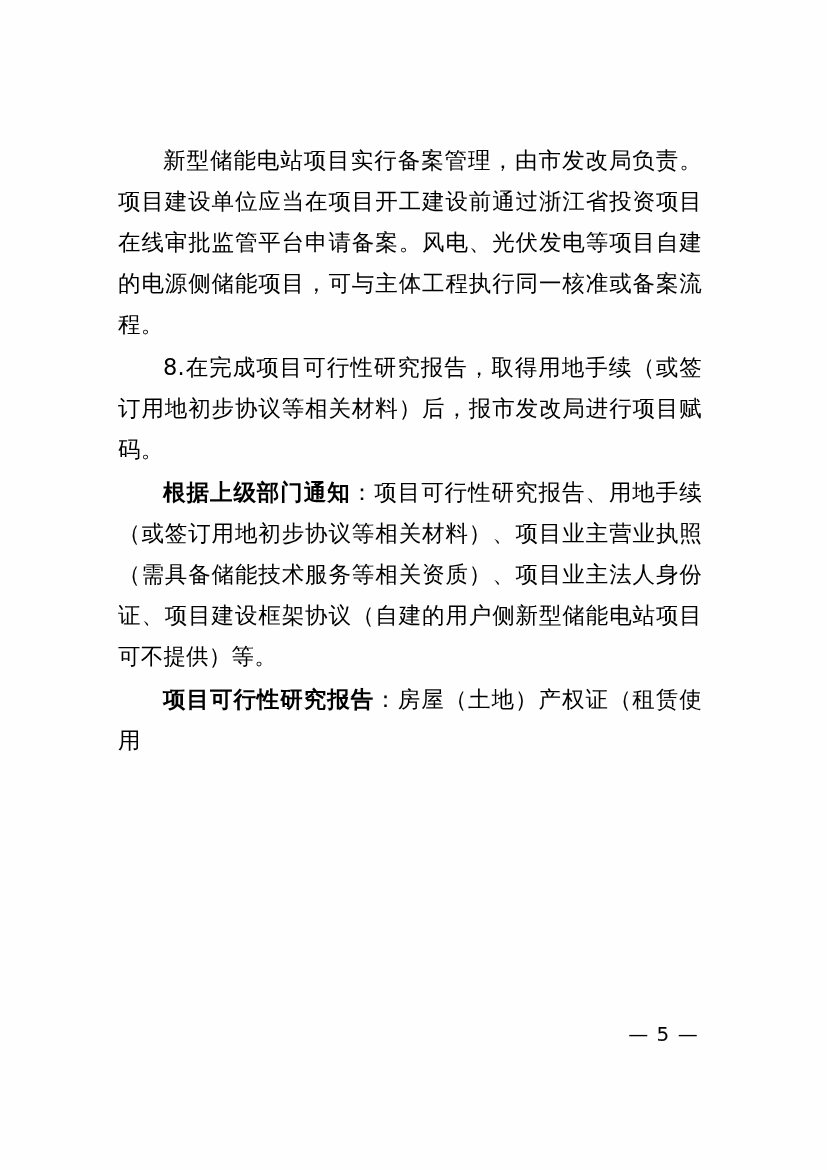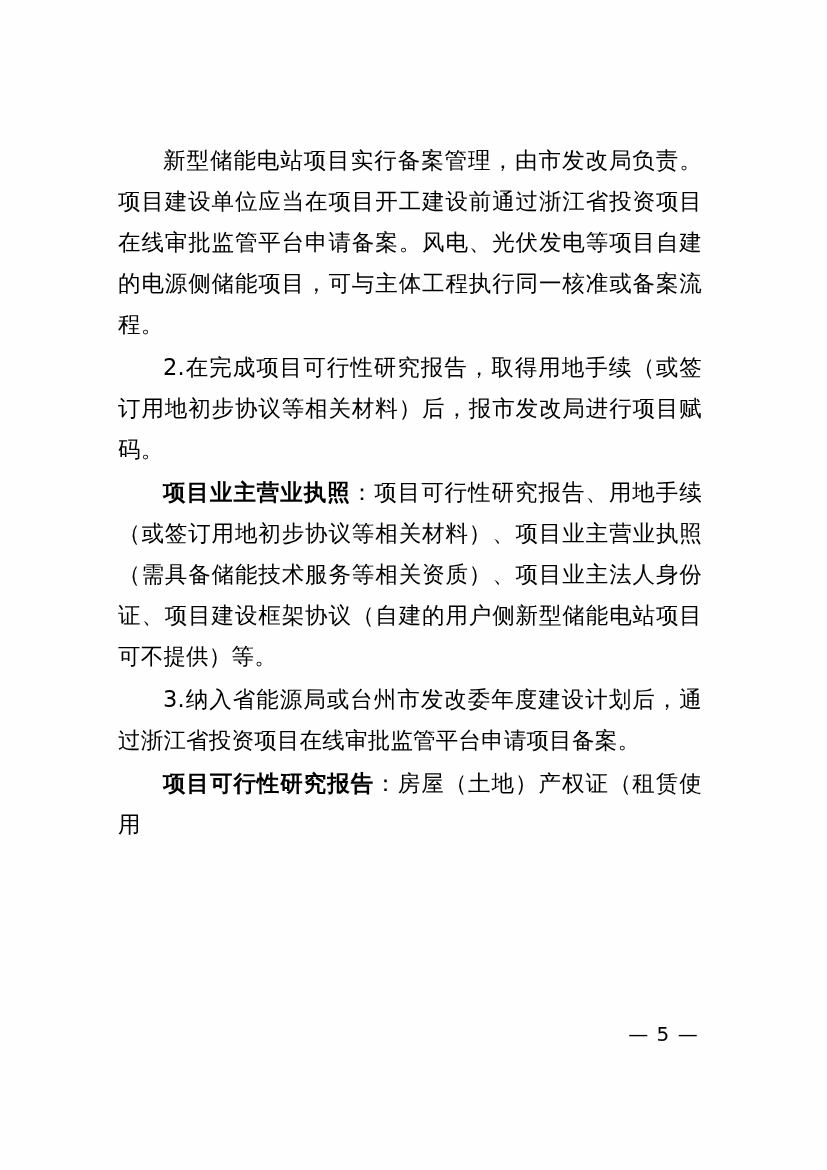--- a/index.html
+++ b/index.html
@@ -66,25 +66,24 @@
 </style>
 </head>
 <body>
 
 <div class="page">
   <div class="content">
 
     <p class="indent2">新型储能电站项目实行备案管理，由市发改局负责。项目建设单位应当在项目开工建设前通过浙江省投资项目在线审批监管平台申请备案。风电、光伏发电等项目自建的电源侧储能项目，可与主体工程执行同一核准或备案流程。</p>
 
 
-    <p class="indent2">2.在完成项目可行性研究报告，取得用地手续（或签订用地初步协议等相关材料）后，报市发改局进行项目赋码。</p>
+    <p class="indent2">8.在完成项目可行性研究报告，取得用地手续（或签订用地初步协议等相关材料）后，报市发改局进行项目赋码。</p>
 
-    <p class="indent2"><span class="bold-lead">项目业主营业执照</span><span>：项目可行性研究报告、用地手续（或签订用地初步协议等相关材料）、项目业主营业执照（需具备储能技术服务等相关资质）、项目业主法人身份证、项目建设框架协议（自建的用户侧新型储能电站项目可不提供）等。</span></p>
+    <p class="indent2"><span class="bold-lead">根据上级部门通知</span><span>：项目可行性研究报告、用地手续（或签订用地初步协议等相关材料）、项目业主营业执照（需具备储能技术服务等相关资质）、项目业主法人身份证、项目建设框架协议（自建的用户侧新型储能电站项目可不提供）等。</span></p>
 
 
-    <p class="indent2">3.纳入省能源局或台州市发改委年度建设计划后，通过浙江省投资项目在线审批监管平台申请项目备案。</p>
 
     <p class="indent2"><span class="bold-lead">项目可行性研究报告</span><span>：房屋（土地）产权证（租赁使用</span></p>
 
   </div>
 
   <div class="page-number"><span class="pnum">— 5 —</span></div>
 </div>
 
 </body></html>

